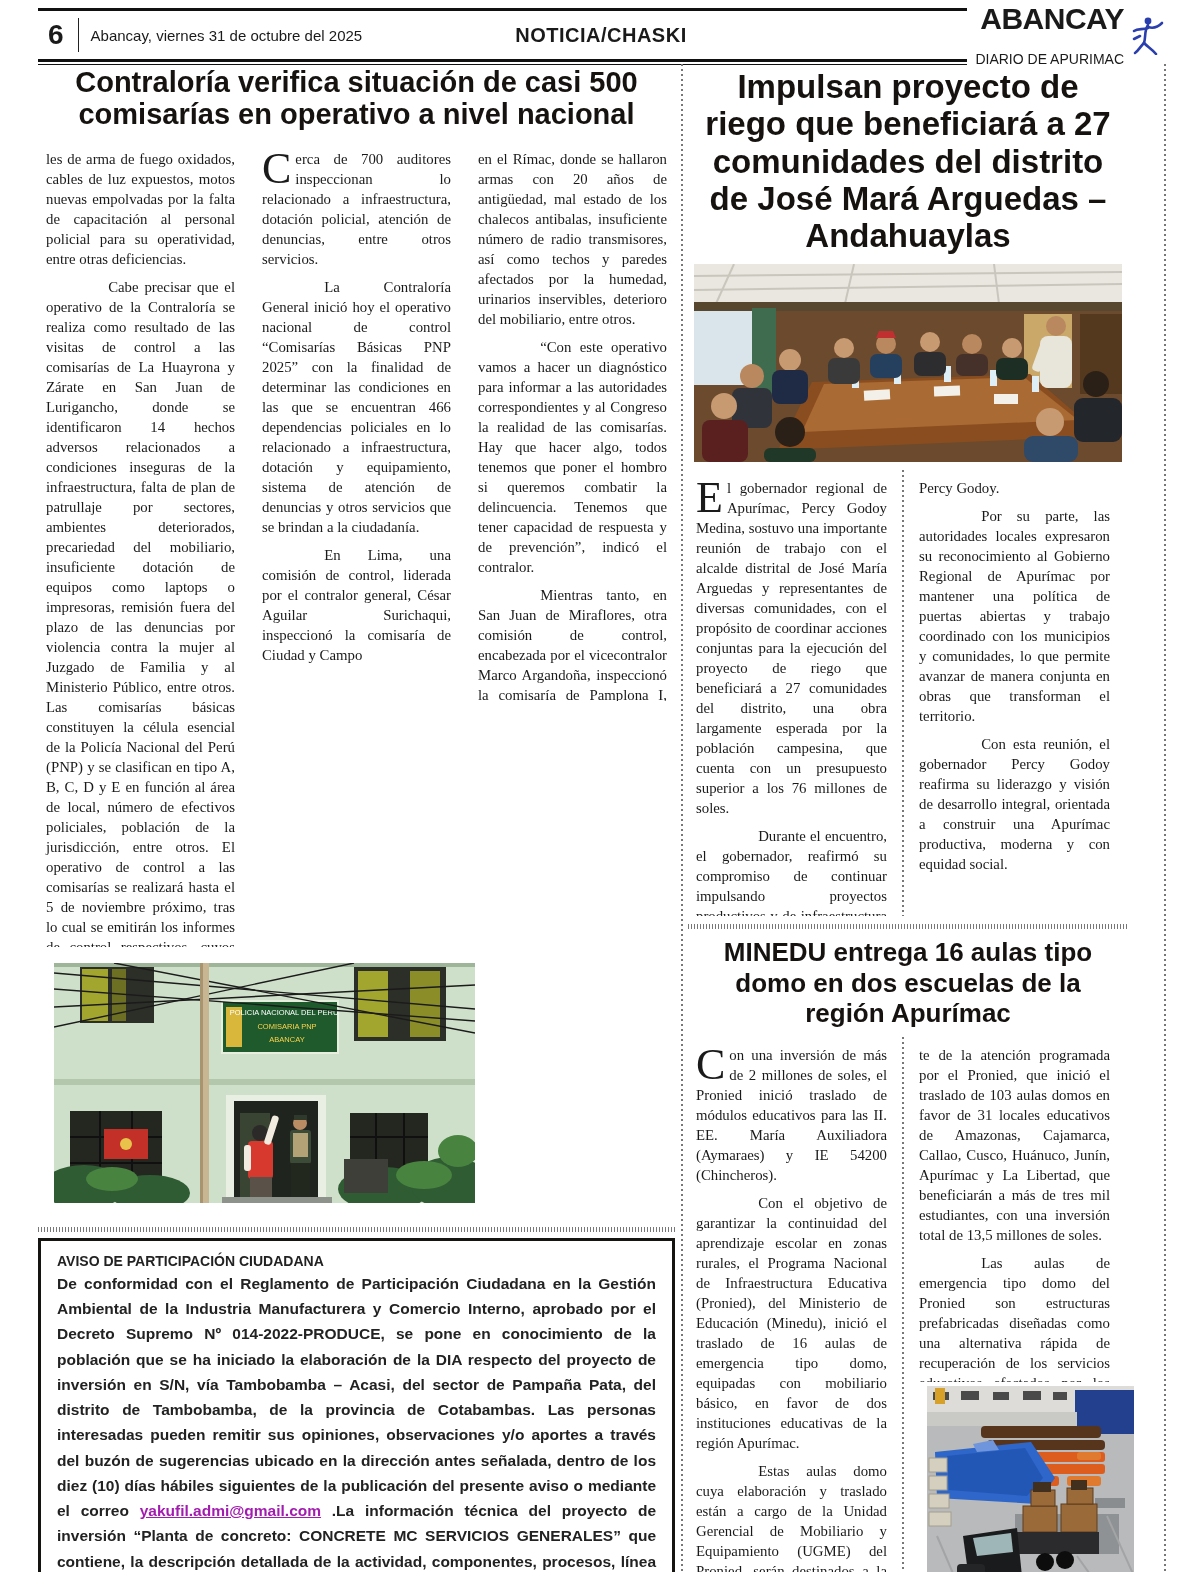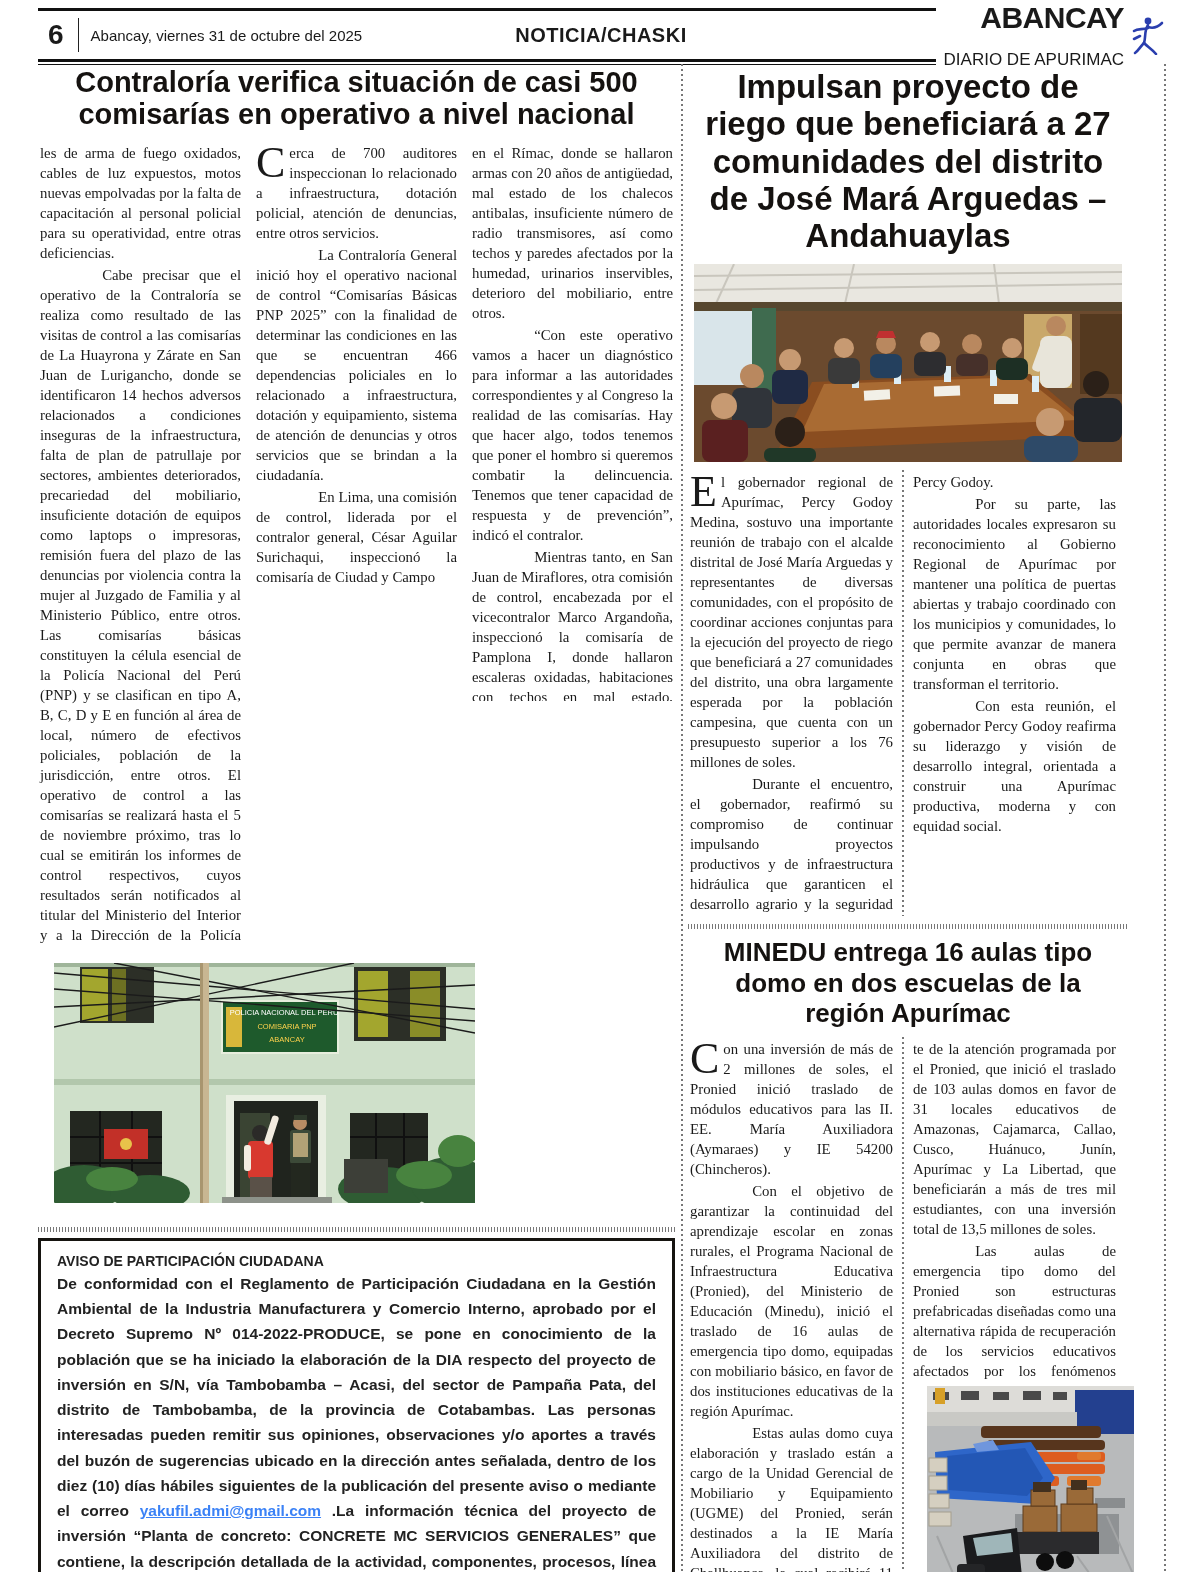--- a/index.html
+++ b/index.html
@@ -10,49 +10,49 @@
             border-top:3px solid #111;border-bottom:3px solid #111;
             display:flex;align-items:center;font-family:"Liberation Sans",sans-serif;}
   .masthead:after{content:"";position:absolute;left:0;right:0;bottom:-6px;border-top:1px solid #111;}
   .pageno{font-size:28px;font-weight:bold;padding:0 14px 0 10px;}
   .mh-div{width:1px;height:34px;background:#222;margin-right:12px;}
   .mh-date{font-size:15px;}
   .mh-section{position:absolute;left:0;right:0;text-align:center;font-size:20px;font-weight:bold;letter-spacing:.5px;}
   .mh-brand{margin-left:auto;display:flex;align-items:center;gap:6px;z-index:2;background:#fff;padding-left:8px;}
   .brand-text{text-align:right;line-height:1;}
   .brand-name{font-size:30px;font-weight:bold;letter-spacing:-.5px;}
-  .brand-sub{font-size:17px;margin-top:18px;}
+  .brand-sub{font-size:14px;margin-top:18px;}
   
   .zones{position:absolute;left:38px;top:64px;width:1128px;display:grid;grid-template-columns:637px 13px 440px;}
   .zone-vdiv{background:repeating-linear-gradient(180deg,#777 0 2px,transparent 2px 5px);width:2px;justify-self:center;}
   .edge-dots{position:absolute;top:64px;bottom:0;right:34px;width:2px;
              background:repeating-linear-gradient(180deg,#777 0 2px,transparent 2px 5px);}
   h1,h2,h3{font-family:"Liberation Sans",sans-serif;color:#151210;text-align:center;margin:0;}
   h1{font-size:29px;line-height:1.12;margin:2px 0 10px;}
   h2{font-size:33px;line-height:1.13;margin:4px 6px 10px;}
   h3{font-size:26px;line-height:1.17;margin:8px 8px 8px;}
   
   .col{overflow:hidden;text-align:justify;hyphens:auto;}
-  .col p{margin:2px;font-size:14.8px;line-height:20px;text-indent:4.2em;}
+  .col p{margin:8px;font-size:14.8px;line-height:20px;text-indent:4.2em;}
   .col.lead p:first-child,.col.cont p:first-child{text-indent:0;}
   .col.lead p:first-child::first-letter{font-size:44px;float:left;line-height:.82;padding:2px 4px 0 0;}
   .a1grid{display:grid;grid-template-columns:205px 205px 205px;column-gap:11px;grid-template-rows:560px auto;}
   .a1c3{grid-row:1 / span 2;height:806px;}
   .hdots{height:5px;background:repeating-linear-gradient(90deg,#777 0 1px,transparent 1px 3px);margin:8px 0 6px;}
   
   figure{margin:16px;}
   .photo1{grid-column:1 / span 2;align-self:end;}
   .photo2{margin:2px 6px 8px;}
   svg{display:block;}
   
   .aviso{border:3px solid #161410;margin-top:6px;height:595px;padding:8px 16px 0 16px;
          font-family:"Liberation Sans",sans-serif;font-weight:bold;color:#222;overflow:hidden;}
   .aviso-title{font-size:14px;margin:4px 0 2px;}
   .aviso-body{font-size:15.5px;line-height:1.63;text-align:justify;margin:0;}
-  .tlink{color:#3b82f6;text-decoration:underline;word-break:break-all;cursor:pointer;}
+  .tlink{color:#a21caf;text-decoration:underline;word-break:break-all;cursor:pointer;}
   
   .two-cols{display:grid;grid-template-columns:207px 16px 207px;}
   .inner-vdiv{background:repeating-linear-gradient(180deg,#777 0 2px,transparent 2px 5px);width:2px;justify-self:center;}
   .a2col{height:446px;}
   .a3colA{height:575px;}
   .a3colB{height:345px;}
   .photo3{margin-top:4px;}
 </style>
 </head>
 <body>

